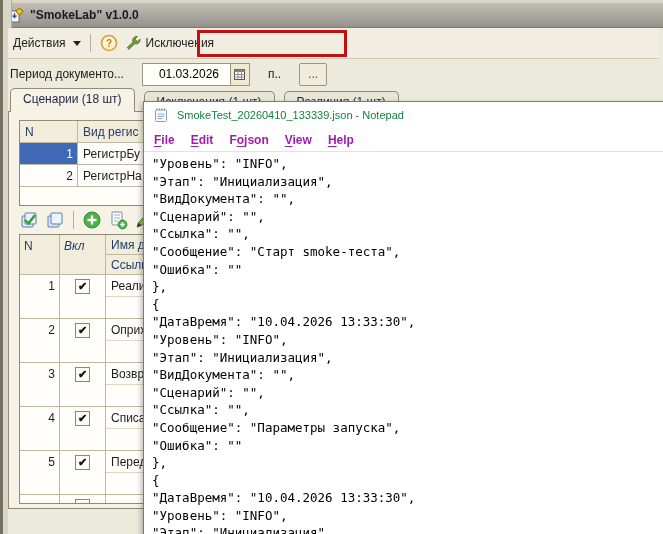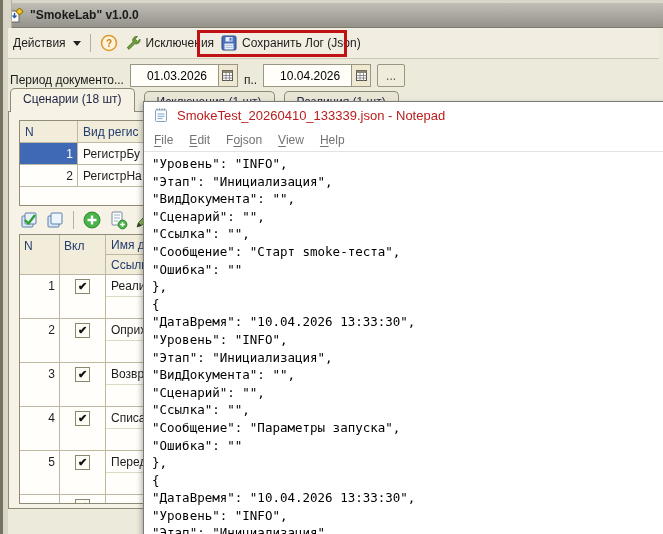--- a/index.html
+++ b/index.html
@@ -15,21 +15,21 @@
   .main{position:absolute;left:8px;top:28px;right:0;bottom:0;background:#eceadb;}
   .toolbar{position:absolute;left:0;top:0;right:4px;height:30px;background:#f1eee1;
     border-bottom:1px solid #cdc9b6;display:flex;align-items:center;gap:7px;padding-left:5px;}
   .tb-sep{width:1px;height:18px;background:#b5b19e;margin:0 2px;}
   .tb-btn{display:flex;align-items:center;gap:5px;cursor:default;}
   .caret{width:0;height:0;border-left:4px solid transparent;border-right:4px solid transparent;
     border-top:5px solid #222;margin-left:2px;}
   .red-rect{position:absolute;left:189px;top:2px;width:150px;height:27px;
     border:3px solid #c01212;box-sizing:border-box;pointer-events:none;}
   
-  .period{position:absolute;left:2px;top:33px;height:26px;display:flex;align-items:flex-end;gap:6px;}
+  .period{position:absolute;left:2px;top:33px;height:26px;display:flex;align-items:center;gap:18px;}
   .date-field{display:flex;align-items:center;height:21px;border:1px solid #9a9681;background:#fffef8;padding-left:13px;}
   .date-field input{border:0;outline:0;width:68px;height:17px;font:12px "Liberation Sans",sans-serif;
     background:transparent;padding:0 3px;}
   .cal-btn{width:18px;height:21px;background:#efe9d2;border-left:1px solid #9a9681;
     display:flex;align-items:center;justify-content:center;}
   .more-btn{width:26px;height:21px;border:1px solid #9a9681;background:#efecdb;color:#555;
     display:flex;align-items:center;justify-content:center;border-radius:2px;}
   
   .tabs{position:absolute;left:2px;top:61px;height:23px;display:flex;align-items:flex-end;gap:9px;}
   .tab{padding:3px 12px 2px 12px;border:1px solid #8f8b76;border-bottom:none;
@@ -48,42 +48,42 @@
   #t1{left:10px;top:8px;width:358px;height:84px;}
   #t1 .c-n{width:58px;}
   #t1 .c-name{flex:1;border-right:none;}
   #t1 .sel{background:#3f69b5;color:#fff;}
   
   .mini-toolbar{position:absolute;left:10px;top:97px;height:22px;display:flex;align-items:center;gap:6px;}
   
   #t2{left:10px;top:122px;width:358px;height:268px;}
   .t2-head{display:flex;background:#f1edda;color:#233b6e;border-bottom:1px solid #bdb89f;}
   .t2-hn{width:40px;border-right:1px solid #bdb89f;box-sizing:border-box;padding:4px 4px;}
-  .t2-hv{width:46px;border-right:1px solid #bdb89f;box-sizing:border-box;padding:4px 4px;}
+  .t2-hv{width:46px;border-right:1px solid #bdb89f;box-sizing:border-box;padding:4px 4px;font-style:italic;}
   .t2-hname{flex:1;}
   .t2-hname .l1{padding:3px 5px 2px;border-bottom:1px solid #bdb89f;}
   .t2-hname .l2{padding:3px 5px 2px;}
   .t2-row{display:flex;border-bottom:1px solid #bdb89f;height:43px;background:#fffefa;}
   .t2-cn{width:40px;border-right:1px solid #bdb89f;box-sizing:border-box;
     text-align:right;padding:4px 4px 0 0;}
   .t2-cv{width:46px;border-right:1px solid #bdb89f;box-sizing:border-box;
     display:flex;justify-content:center;align-items:flex-start;padding-top:4px;}
   .t2-cname{flex:1;overflow:hidden;}
   .t2-cname .nm{padding:4px 5px 2px;height:15px;white-space:nowrap;}
   .t2-cname .lk{border-top:1px solid #ded9c2;height:19px;}
   .checkbox{width:13px;height:13px;border:1px solid #8a8670;background:#fdfdf6;
     font-size:11px;line-height:12px;text-align:center;color:#111;font-weight:bold;}
   
   .notepad{position:absolute;left:143px;top:101px;width:524px;height:440px;background:#fff;
     border:1px solid #7a7a7a;box-sizing:border-box;box-shadow:-2px 2px 5px rgba(0,0,0,.25);}
   .np-title{height:26px;display:flex;align-items:center;gap:8px;padding-left:9px;background:#fff;}
-  .np-title .txt{font-size:13px;color:#b91c1c;}
+  .np-title .txt{font-size:11px;color:#15803d;}
   .np-menu{height:23px;display:flex;align-items:center;padding-left:2px;background:#fff;
     border-bottom:1px solid #e3e3e3;}
-  .np-menu-item{padding:3px 8px;color:#737373;}
+  .np-menu-item{padding:3px 8px;color:#a21caf;font-weight:bold;}
   .np-menu-item u{text-underline-offset:2px;}
   .np-content{padding:3px 0 0 8px;font-family:"DejaVu Sans Mono","Liberation Mono",monospace;
     font-size:12.5px;line-height:17.6px;white-space:pre;color:#000;overflow:hidden;height:385px;}
   svg{display:block;}
 </style>
 </head>
 <body>
 
 <div id="screen">
 
@@ -109,57 +109,37 @@
         <svg width="18" height="18" viewBox="0 0 18 18">
           <circle cx="9" cy="9" r="7.5" fill="#fdf3dc" stroke="#dd9a2e" stroke-width="1.6"></circle>
           <text x="9" y="13" text-anchor="middle" font-size="10" font-weight="bold" fill="#c97f17">?</text>
         </svg>
       </div>
       <div class="tb-btn">
         <svg width="16" height="16" viewBox="0 0 16 16">
           <path d="M12.5 1.5 a4 4 0 0 0 -4.6 5.4 L2.2 12.6 l1.8 1.8 5.7-5.7 a4 4 0 0 0 5.3-4.6 L12.6 6.5 10.1 4 Z" fill="#6f9c38" stroke="#49702a" stroke-width="0.8"></path>
         </svg>
         <span>Исключения</span>
-      </div>
-      <div class="tb-btn">
-        <svg width="16" height="16" viewBox="0 0 16 16">
-          <rect x="1" y="1" width="14" height="14" rx="1.5" fill="#4a71bd" stroke="#2b4a85"></rect>
-          <rect x="4.5" y="2" width="7" height="4.5" fill="#e9eef7"></rect>
-          <rect x="8.5" y="2.7" width="2" height="3" fill="#4a71bd"></rect>
-          <rect x="3.5" y="8.5" width="9" height="6" fill="#e9eef7"></rect>
-          <path d="M4.5 10.5 h7 M4.5 12.5 h7" stroke="#9fb4d4" stroke-width="0.8"></path>
-        </svg>
-        <span>Сохранить Лог (Json)</span>
       </div>
       <div class="red-rect"></div>
     </div>
 
     <div class="period">
       <span>Период документо...</span>
       <div class="date-field">
         <input value="01.03.2026" style="">
         <div class="cal-btn">
           <svg width="11" height="11" viewBox="0 0 11 11">
             <rect x="0.5" y="0.5" width="10" height="10" fill="#fff" stroke="#555"></rect>
             <rect x="0.5" y="0.5" width="10" height="2.5" fill="#8a8670"></rect>
             <path d="M0.5 5.5 h10 M0.5 8 h10 M4 3 v8 M7.5 3 v8" stroke="#777" stroke-width="0.8"></path>
           </svg>
         </div>
       </div>
       <span>п..</span>
-      <div class="date-field">
-        <input value="10.04.2026" style="">
-        <div class="cal-btn">
-          <svg width="11" height="11" viewBox="0 0 11 11">
-            <rect x="0.5" y="0.5" width="10" height="10" fill="#fff" stroke="#555"></rect>
-            <rect x="0.5" y="0.5" width="10" height="2.5" fill="#8a8670"></rect>
-            <path d="M0.5 5.5 h10 M0.5 8 h10 M4 3 v8 M7.5 3 v8" stroke="#777" stroke-width="0.8"></path>
-          </svg>
-        </div>
-      </div>
       <div class="more-btn">...</div>
     </div>
 
     <div class="tabs">
       <div class="tab active">Сценарии (18 шт)</div>
       <div class="tab">Исключения (1 шт)</div>
       <div class="tab">Различия (1 шт)</div>
     </div>
 
     <div class="panel">

